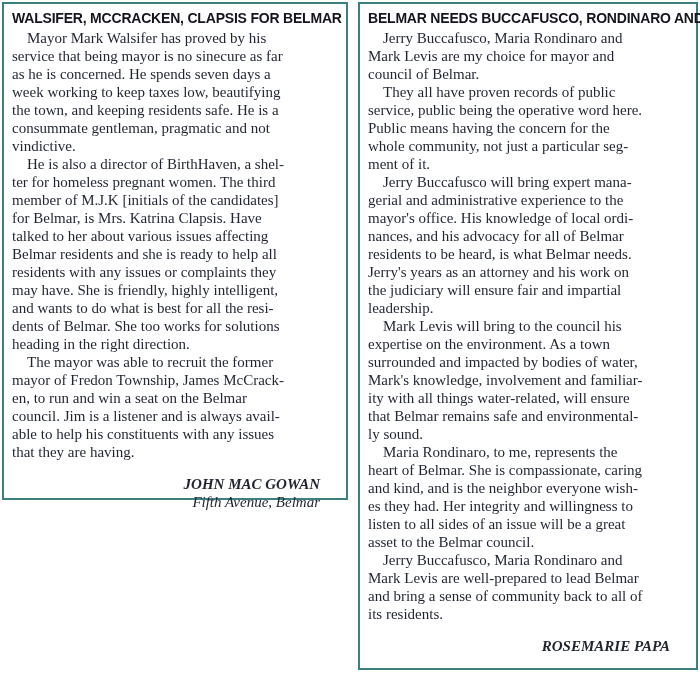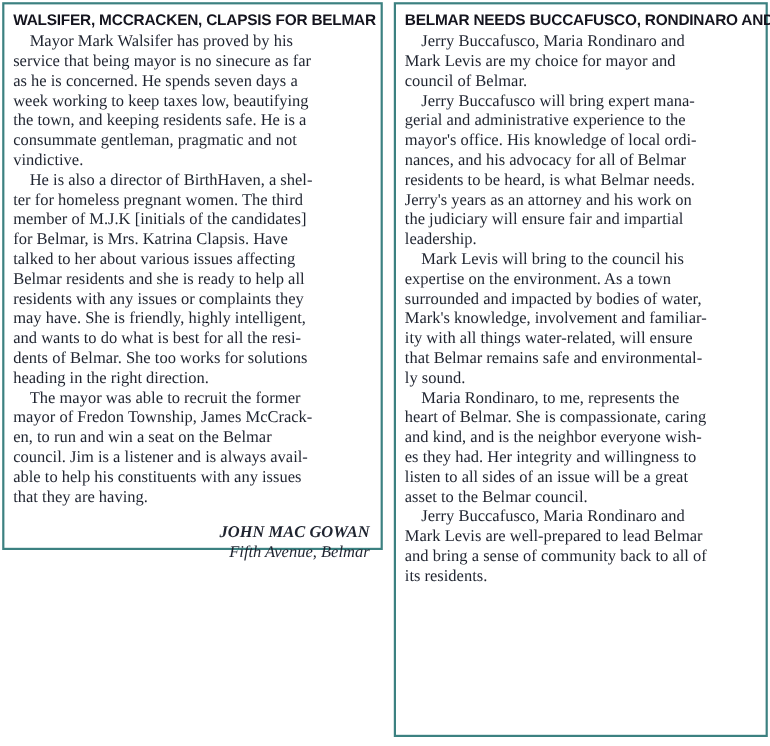--- a/index.html
+++ b/index.html
@@ -10,21 +10,21 @@
     font-family: "Liberation Serif", "DejaVu Serif", serif;
     position: relative;
     overflow: hidden;
   }
   .page { position: absolute; inset: 0; }
   .letter {
     position: absolute;
     box-sizing: border-box;
     border: 2px solid #3c8181;
     background: #ffffff;
-    padding: 6px 8px 6px 8px;
+    padding: 6px 24px 6px 8px;
     color: #1f2430;
   }
   .letter-left  { left: 2px;   top: 2px; width: 346px; height: 498px; }
   .letter-right { left: 358px; top: 2px; width: 340px; height: 668px; }
   .headline {
     margin: 0 0 3px 0;
     font-family: "Liberation Sans", "DejaVu Sans", sans-serif;
     font-weight: 700;
     font-size: 14px;
     letter-spacing: -0.2px;
@@ -85,20 +85,25 @@
       <div class="sig-name">JOHN MAC GOWAN</div>
       <div class="sig-addr">Fifth Avenue, Belmar</div>
     </div>
   </section>
 
   <section class="letter letter-right">
     <h2 class="headline">BELMAR NEEDS BUCCAFUSCO, RONDINARO AND LEVIS</h2>
     <p class="para">Jerry Buccafusco, Maria Rondinaro and
 Mark Levis are my choice for mayor and
 council of Belmar.</p>
+    <p class="para">They all have proven records of public
+service, public being the operative word here.
+Public means having the concern for the
+whole community, not just a particular seg-
+ment of it.</p>
     <p class="para">Jerry Buccafusco will bring expert mana-
 gerial and administrative experience to the
 mayor's office. His knowledge of local ordi-
 nances, and his advocacy for all of Belmar
 residents to be heard, is what Belmar needs.
 Jerry's years as an attorney and his work on
 the judiciary will ensure fair and impartial
 leadership.</p>
     <p class="para">Mark Levis will bring to the council his
 expertise on the environment. As a town
@@ -111,16 +116,17 @@
 heart of Belmar. She is compassionate, caring
 and kind, and is the neighbor everyone wish-
 es they had. Her integrity and willingness to
 listen to all sides of an issue will be a great
 asset to the Belmar council.</p>
     <p class="para">Jerry Buccafusco, Maria Rondinaro and
 Mark Levis are well-prepared to lead Belmar
 and bring a sense of community back to all of
 its residents.</p>
     <div class="signature">
+      <div class="sig-name">ROSEMARIE PAPA</div>
     </div>
   </section>
 
 </div>
 
 </body></html>

